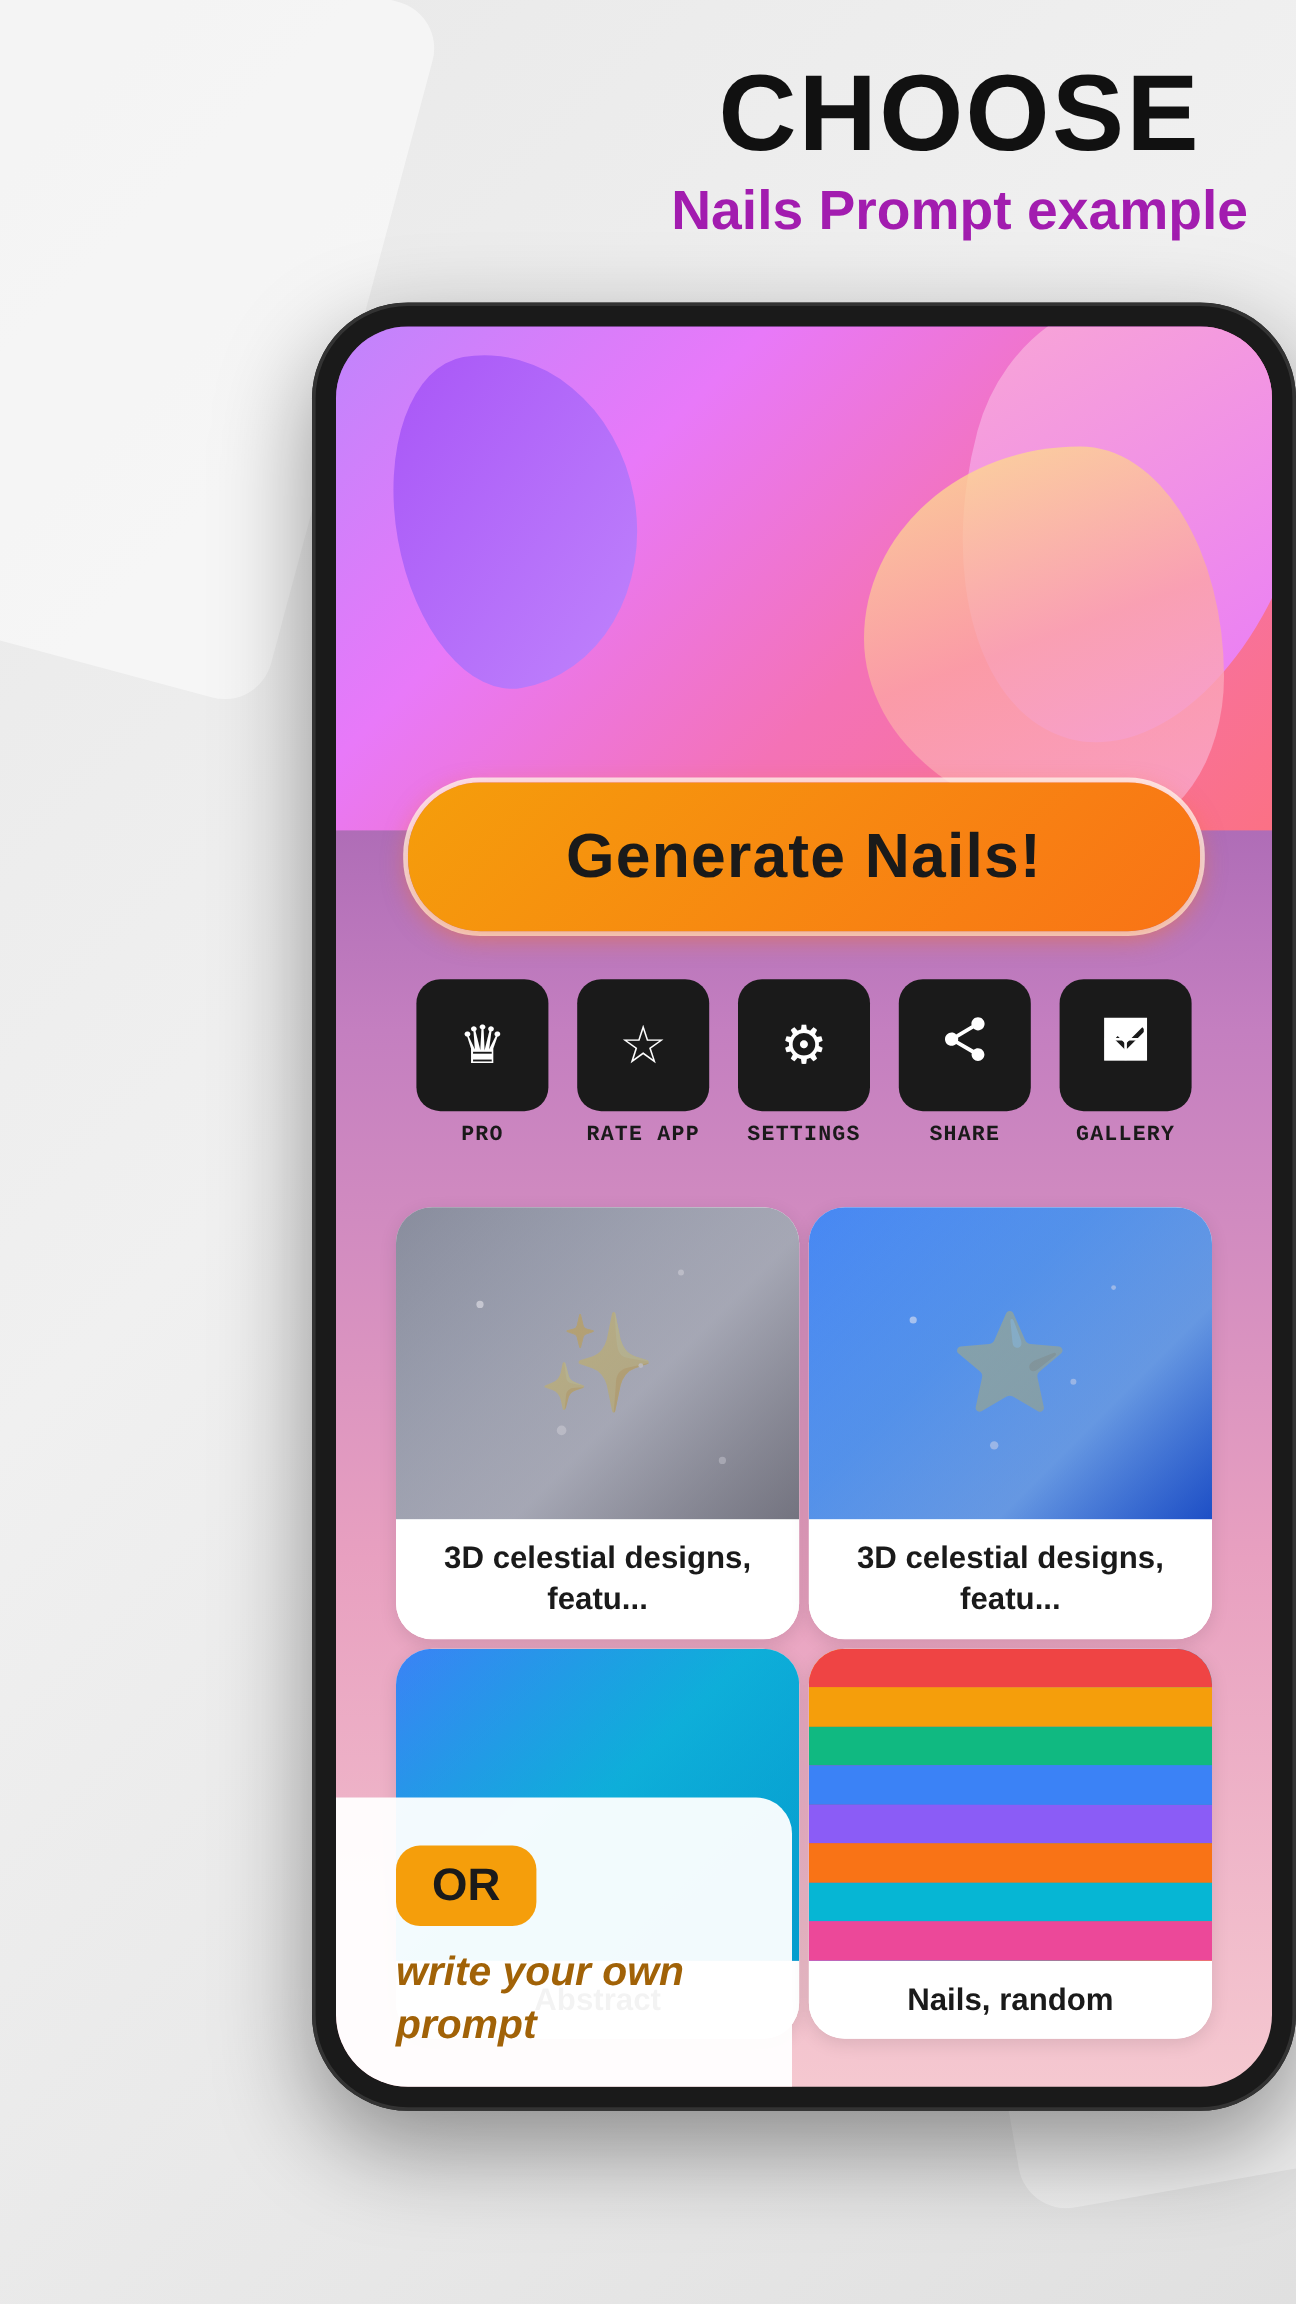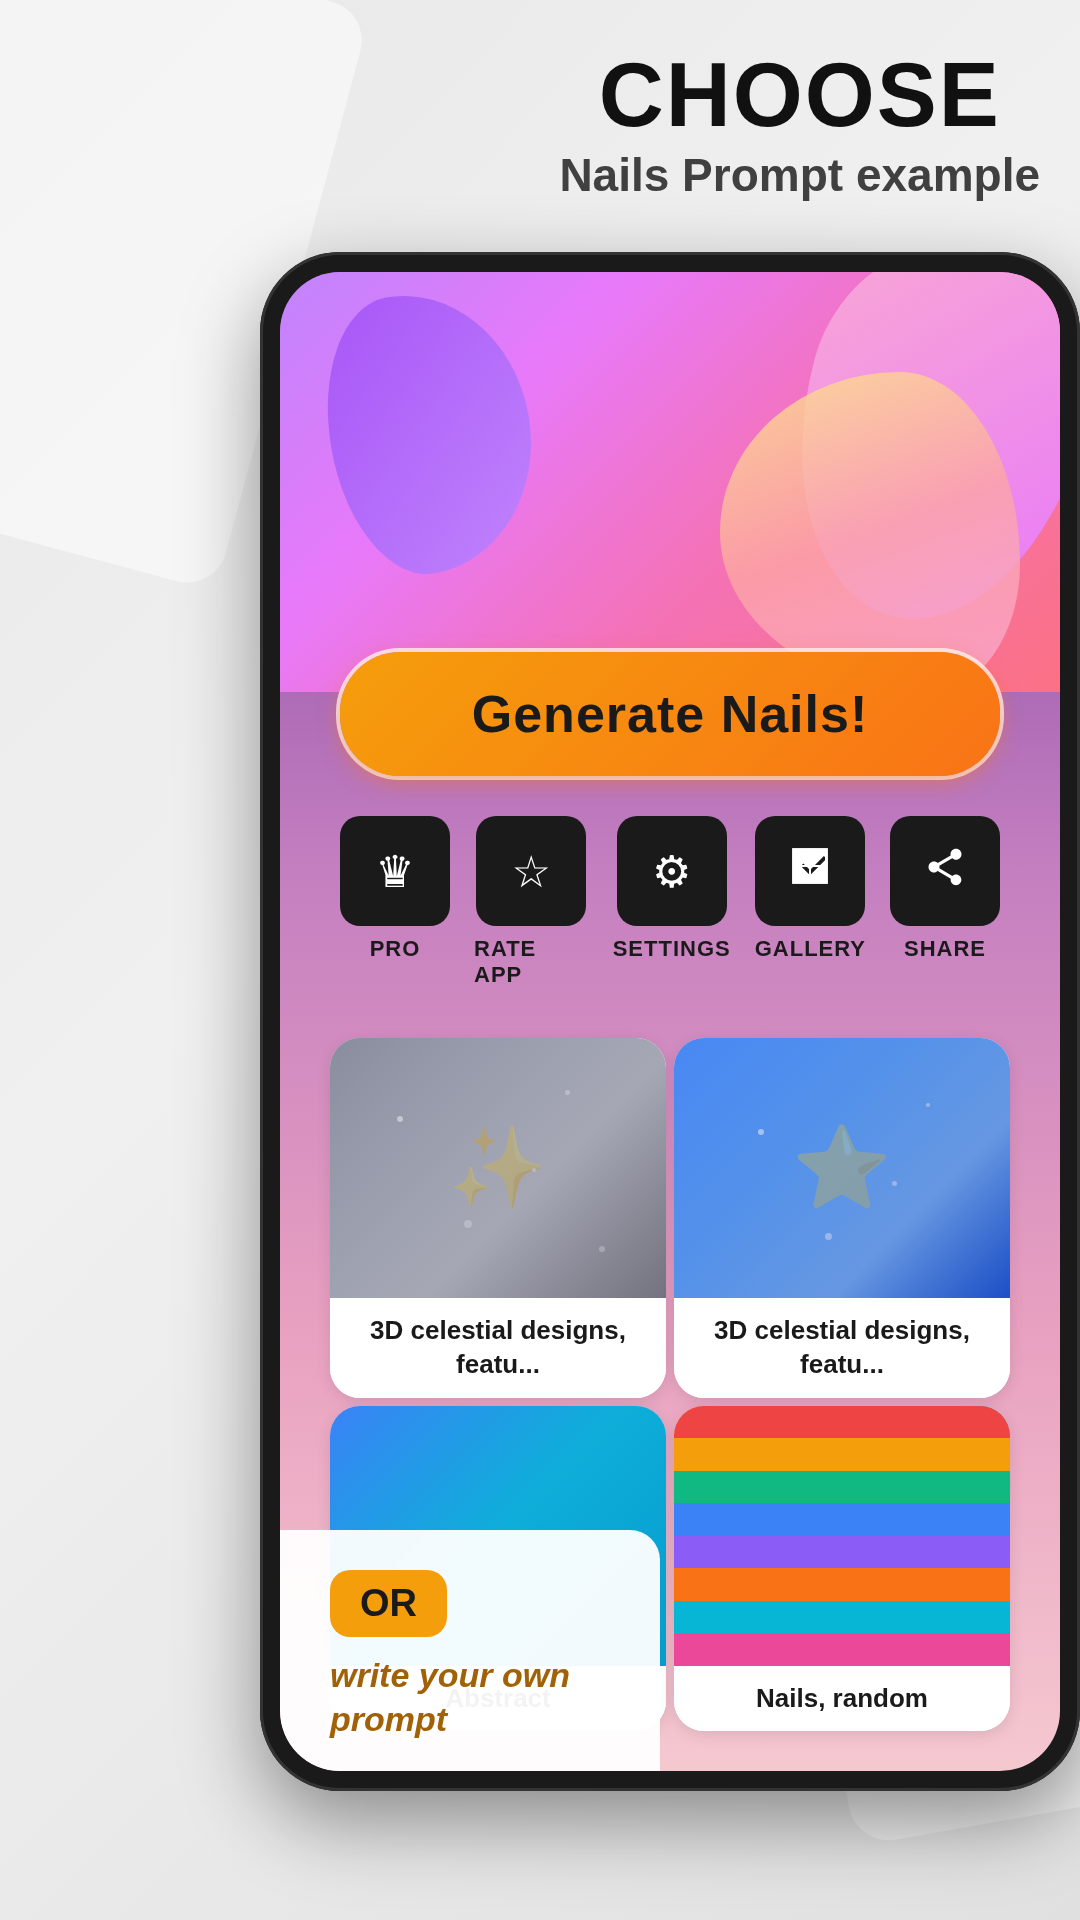--- a/index.html
+++ b/index.html
@@ -61,21 +61,21 @@
       font-size: 90px;
       font-weight: 900;
       color: #111;
       line-height: 1.0;
       letter-spacing: 2px;
     }
 
     .subtitle {
       font-size: 46px;
       font-weight: 700;
-      color: #404040;
+      color: #a21caf;
       margin-top: 8px;
     }
 
     
     .phone-mockup {
       width: 820px;
       min-height: 1400px;
       background: #1a1a1a;
       border-radius: 80px;
       padding: 20px;
@@ -183,25 +183,26 @@
       border-radius: 20px;
       display: flex;
       align-items: center;
       justify-content: center;
       font-size: 44px;
       color: white;
       cursor: pointer;
     }
 
     .action-icon-label {
-      font-size: 22px;
+      font-size: 18px;
       font-weight: 700;
       color: #1a1a1a;
       text-transform: uppercase;
       letter-spacing: 1px;
+      font-family: Liberation Mono, monospace;
     }
 
     
     .nail-grid {
       display: grid;
       grid-template-columns: 1fr 1fr;
       gap: 8px;
       padding: 30px 50px 40px;
     }
 
@@ -373,47 +374,47 @@
             <span>☆</span>
           </div>
           <span class="action-icon-label">RATE APP</span>
         </div>
 
         <div class="action-icon-item">
           <div class="action-icon-box">
             <span>⚙</span>
           </div>
           <span class="action-icon-label">SETTINGS</span>
+        </div>
+
+        <div class="action-icon-item">
+          <div class="action-icon-box">
+            <span style="font-size:40px;">
+              <svg width="44" height="44" viewBox="0 0 24 24" fill="white">
+                <path d="M18 16.08c-.76 0-1.44.3-1.96.77L8.91 12.7c.05-.23.09-.46.09-.7s-.04-.47-.09-.7l7.05-4.11c.54.5 1.25.81 2.04.81 1.66 0 3-1.34 3-3s-1.34-3-3-3-3 1.34-3 3c0 .24.04.47.09.7L8.04 9.81C7.5 9.31 6.79 9 6 9c-1.66 0-3 1.34-3 3s1.34 3 3 3c.79 0 1.50-.31 2.04-.81l7.12 4.16c-.05.21-.08.43-.08.65 0 1.61 1.31 2.92 2.92 2.92 1.61 0 2.92-1.31 2.92-2.92s-1.31-2.92-2.92-2.92z"></path>
+              </svg>
+            </span>
+          </div>
+          <span class="action-icon-label">SHARE</span>
         </div>
 
         <div class="action-icon-item">
           <div class="action-icon-box">
             <span>
               <svg width="44" height="44" viewBox="0 0 24 24" fill="white">
                 <path d="M21 3H3v18h18V3zm-9 14l-5-5 1.41-1.41L12 14.17l7.59-7.59L21 8l-9 9z"></path>
                 <rect x="3" y="3" width="18" height="18" fill="none" stroke="white" stroke-width="1.5"></rect>
                 <rect x="3" y="3" width="9" height="9" fill="none" stroke="white" stroke-width="1"></rect>
                 <rect x="12" y="3" width="9" height="9" fill="none" stroke="white" stroke-width="1"></rect>
                 <rect x="3" y="12" width="9" height="9" fill="none" stroke="white" stroke-width="1"></rect>
                 <rect x="12" y="12" width="9" height="9" fill="none" stroke="white" stroke-width="1"></rect>
               </svg>
             </span>
           </div>
           <span class="action-icon-label">GALLERY</span>
-        </div>
-
-        <div class="action-icon-item">
-          <div class="action-icon-box">
-            <span style="font-size:40px;">
-              <svg width="44" height="44" viewBox="0 0 24 24" fill="white">
-                <path d="M18 16.08c-.76 0-1.44.3-1.96.77L8.91 12.7c.05-.23.09-.46.09-.7s-.04-.47-.09-.7l7.05-4.11c.54.5 1.25.81 2.04.81 1.66 0 3-1.34 3-3s-1.34-3-3-3-3 1.34-3 3c0 .24.04.47.09.7L8.04 9.81C7.5 9.31 6.79 9 6 9c-1.66 0-3 1.34-3 3s1.34 3 3 3c.79 0 1.50-.31 2.04-.81l7.12 4.16c-.05.21-.08.43-.08.65 0 1.61 1.31 2.92 2.92 2.92 1.61 0 2.92-1.31 2.92-2.92s-1.31-2.92-2.92-2.92z"></path>
-              </svg>
-            </span>
-          </div>
-          <span class="action-icon-label">SHARE</span>
         </div>
 
       </div>
 
       <div style="position: relative;">
         <div class="nail-grid">
 
           <div class="nail-card">
             <div class="nail-card-image nail-img-1">
 

